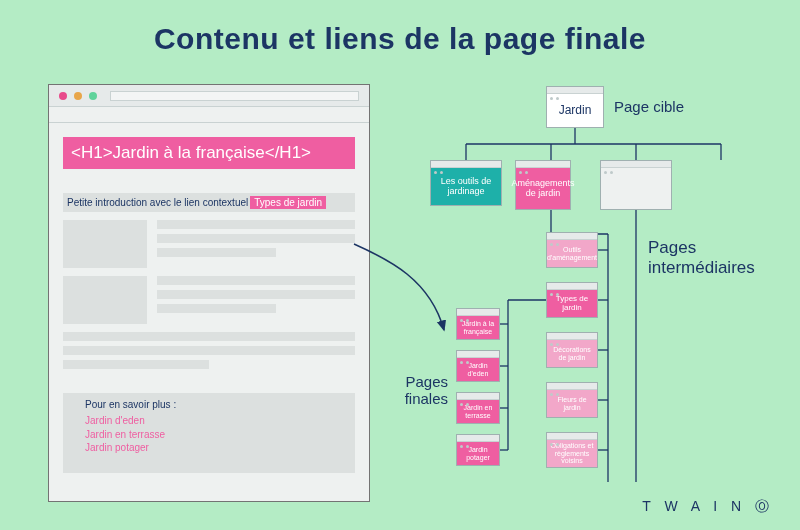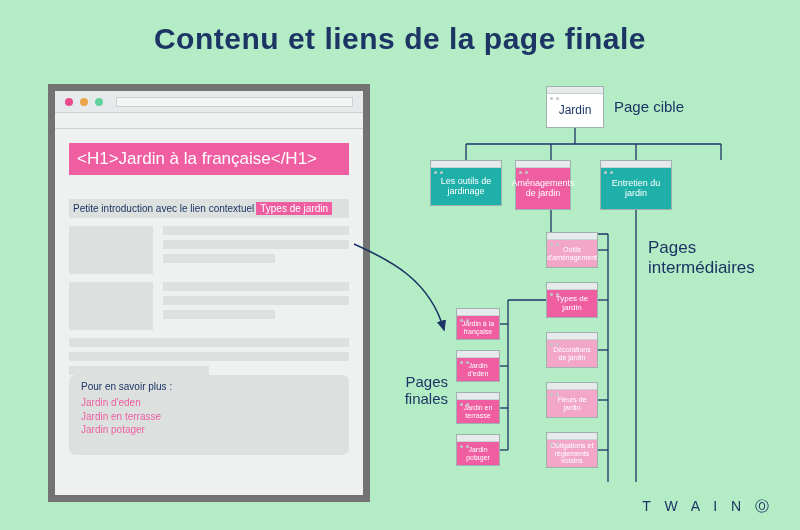--- a/index.html
+++ b/index.html
@@ -32,21 +32,21 @@
   }
 
   
   .browser {
     position: absolute;
     left: 48px;
     top: 84px;
     width: 322px;
     height: 418px;
     background: #eef1f0;
-    border: 7px solid #737373;
+    border: 1px solid #737373;
   }
   .browser-top {
     height: 22px;
     border-bottom: 1px solid #c9d2d2;
     background: #e6eaea;
     padding-left: 10px;
     display: flex;
     align-items: center;
     gap: 7px;
   }
@@ -101,24 +101,23 @@
     padding: 4px 8px;
   }
   .paras { margin-top: 8px; }
   .row { display:flex; gap:10px; margin-bottom:8px; }
   .imgph { width:84px; height:48px; background:#dce0df; }
   .lines { flex:1; display:flex; flex-direction:column; gap:5px; }
   .line { height:9px; background:#dce0df; }
   .line.short { width:60%; }
   .full-lines { display:flex; flex-direction:column; gap:5px; margin-top:6px; }
   .more {
-    margin-top: 0;
+    margin-top: 24px;
     background:#dce0df;
-    padding:6px 8px 18px 12px;
-    border-radius:7px;
+    padding:6px 8px 18px 22px;
   }
   .more-title { font-size:10px; color:#1c3564; margin-bottom:4px; }
   .more-link { font-size:10px; color:#ef5ea1; line-height:1.35; }
 
   
   .tree {
     position: absolute;
     left: 398px;
     top: 86px;
     width: 380px;
@@ -257,21 +256,20 @@
   <div class="win c-teal" style="left:32px; top:74px; width:72px; height:46px;">
     <div class="bar"></div>
       <div class="body">Les outils de jardinage</div>
   </div>
   <div class="win c-pink" style="left:117px; top:74px; width:56px; height:50px;">
     <div class="bar"></div>
       <div class="body">Aménagements de jardin</div>
   </div>
   <div class="win c-teal" style="left:202px; top:74px; width:72px; height:50px;">
     <div class="bar"></div>
-      <div class="body">Entretien du jardin</div>
   </div>
 
   <div class="label" style="left:250px; top:152px; font-size:17px;">Pages intermédiaires</div>
 
   <div class="win c-faded" style="left:148px; top:146px; width:52px; height:36px;">
     <div class="bar"></div>
       <div class="body">Outils d'aménagement</div>
   </div>
   <div class="win c-pink-strong" style="left:148px; top:196px; width:52px; height:36px;">
     <div class="bar"></div>

